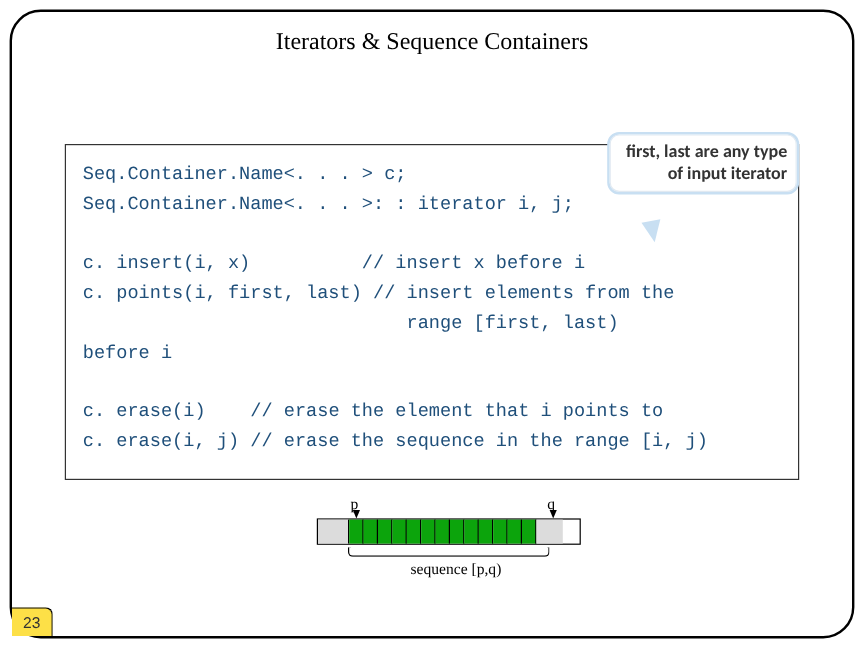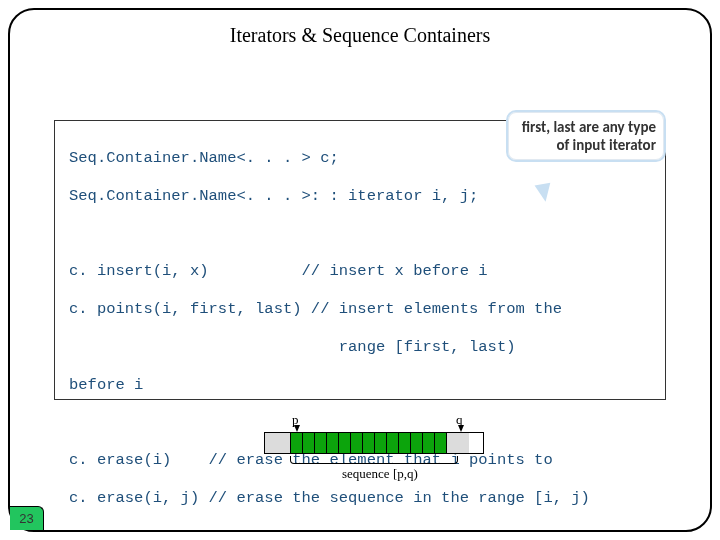--- a/index.html
+++ b/index.html
@@ -25,21 +25,21 @@
     right: 44px;
     height: 280px;
     border: 1px solid #333;
     padding: 12px 14px;
     font-family: Consolas, 'Courier New', monospace;
     font-size: 15.5px;
     color: #1f4f7a;
     line-height: 1.6;
     background: #fff;
   }
-  .codebox .line { white-space: pre; margin-top: 13px; }
+  .codebox .line { white-space: pre; }
   .comment { color: #1f4f7a; }
   .callout {
     position: absolute;
     top: 100px;
     right: 44px;
     width: 160px;
     background: #fff;
     border: 2px solid #c8dff2;
     border-radius: 10px;
     padding: 6px 8px;
@@ -104,21 +104,21 @@
     border-left: 1px solid #000;
     border-right: 1px solid #000;
     border-bottom: 1px solid #000;
     border-bottom-left-radius: 4px;
     border-bottom-right-radius: 4px;
   }
   .lbl-seq { top: 52px; left: 78px; text-align: right; }
   .page-num {
     position: absolute;
     left: 0; bottom: 0;
-    background: #22c55e;
+    background: #fde047;
     border-top: 1px solid #000;
     border-right: 1px solid #000;
     border-top-left-radius: 0;
     border-top-right-radius: 6px;
     width: 34px; height: 24px;
     font-family: Arial, sans-serif;
     font-size: 13px;
     display: flex;
     align-items: center;
     justify-content: center;

